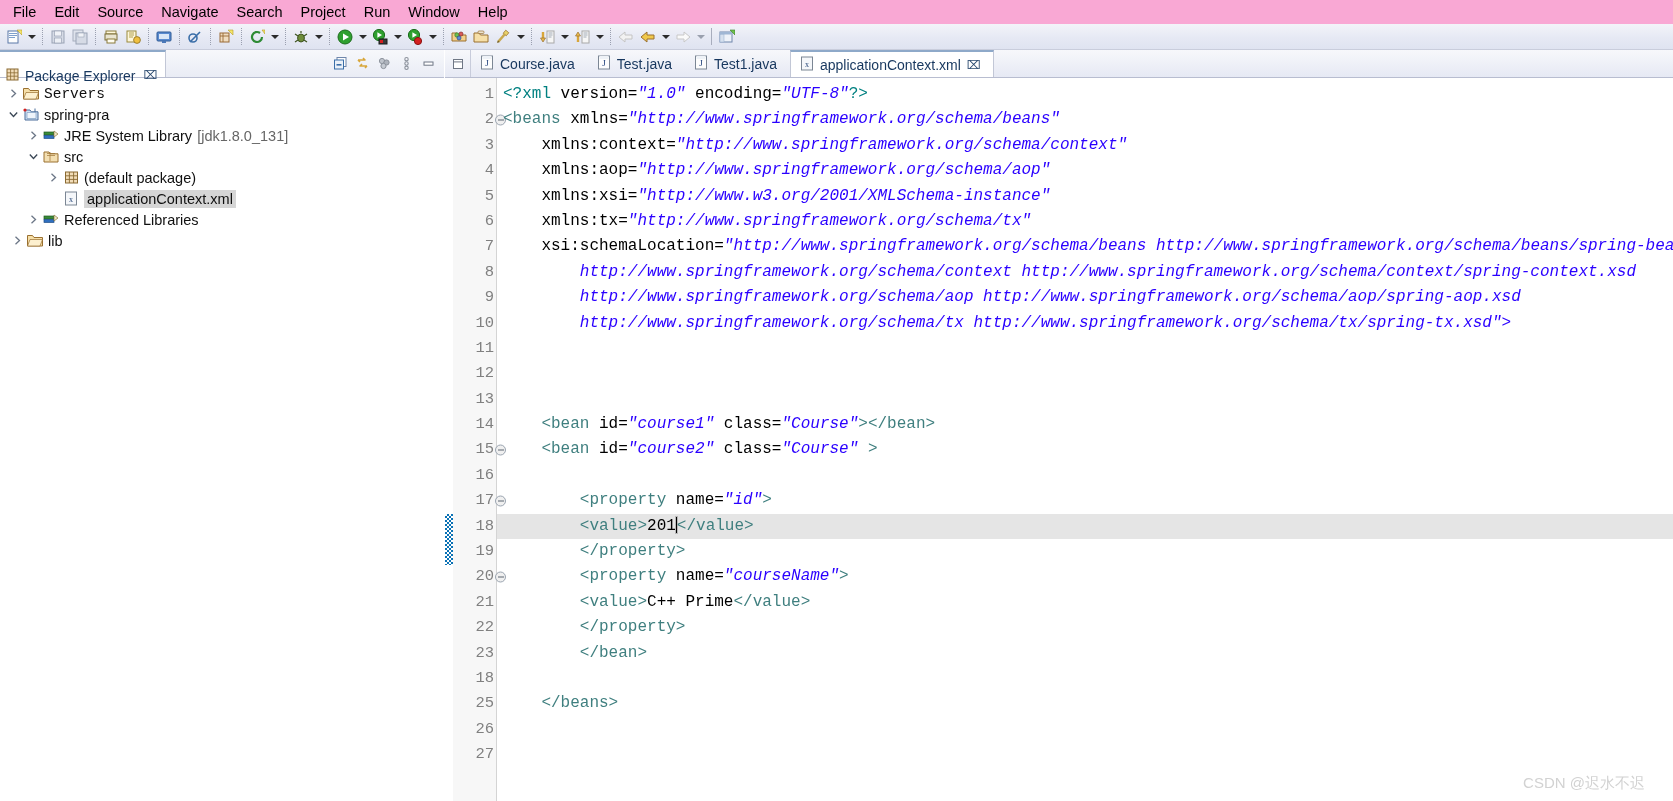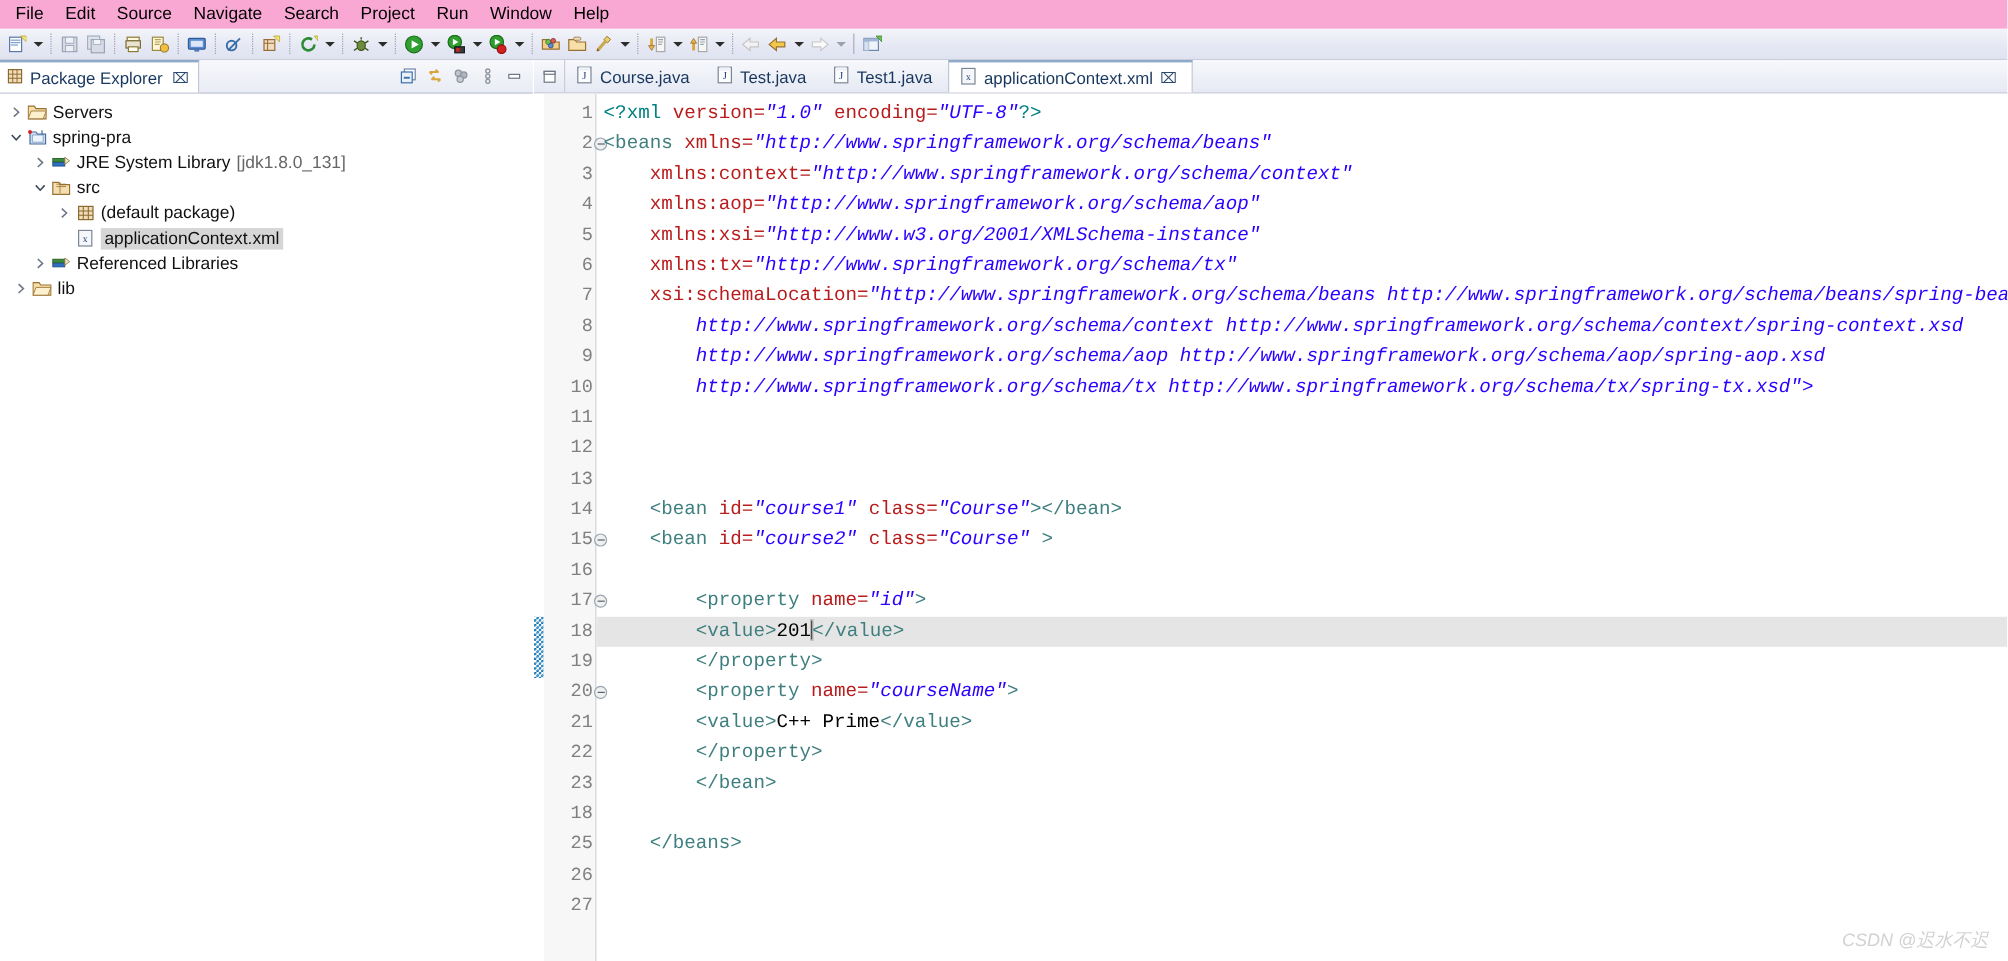--- a/index.html
+++ b/index.html
@@ -80,23 +80,23 @@
     position: relative;
   }
   #pe-tabrow {
     height: 28px;
     display: flex;
     align-items: stretch;
     background: linear-gradient(to bottom,#f7f8fb,#e9ecf5);
     border-bottom: 1px solid #b8bdd0;
   }
   #pe-tab {
-    display: flex; align-items: center;
+    display: flex; align-items: flex-start;
     gap: 6px;
-    padding: 0 8px 0 6px;
+    padding: 16px 8px 0 6px;
     background: #ffffff;
     border-top: 2px solid #8ea9c9;
     border-right: 1px solid #c2c7d6;
     font-size: 14px;
     color: #17375e;
     cursor: default;
     white-space: nowrap;
   }
   #pe-tab .closex {
     font-size: 12px; color: #2b4a6f; margin-left: 2px;
@@ -253,42 +253,41 @@
     line-height: 25.4px;
     padding-left: 6px;
     white-space: pre;
   }
   .cline.hl {
     background: #e5e5e5;
     box-shadow: inset 0 0 0 0 #c6d8ef;
   }
   .tk-punc   { color: #008080; }
   .tk-tag    { color: #3f7f7f; }
-  .tk-attr   { color: #b91c1c; margin-top: 20px; }
+  .tk-attr   { color: #000000; margin-top: 20px; }
   .tk-str    { color: #2a00ff; font-style: italic; }
   .tk-text   { color: #000000; }
   .caret {
     display: inline-block;
     width: 1px;
     height: 16px;
     background: #000;
     vertical-align: -3px;
     outline: 1px solid #b9b9b9;
     outline-offset: 0px;
   }
 
   #watermark {
     position: absolute;
-    right: 16px;
+    right: 28px;
     bottom: 8px;
     font-size: 15px;
     color: #d2d2d2;
     white-space: nowrap;
     pointer-events: none;
-    font-style: italic;
   }
 </style>
 </head>
 <body>
 
 <div id="menubar">
     <div class="menu-item">File</div>
     <div class="menu-item">Edit</div>
     <div class="menu-item">Source</div>
     <div class="menu-item">Navigate</div>
@@ -536,21 +535,21 @@
         </div>
         <div class="petb">
           <svg width="15" height="15" viewBox="0 0 15 15">
             <rect x="3" y="6" width="9" height="3.2" fill="#ffffff" stroke="#6f7785"></rect>
           </svg>
         </div>
       </div>
     </div>
 
     <div id="tree">
-        <div class="trow" style="padding-left: 4px;">
+        <div class="trow" style="padding-left: 4px; font-family: Liberation Mono, monospace;">
           <span class="twist">
             <svg width="9" height="9" viewBox="0 0 9 9">
               <path d="M2.5 0.8L6.5 4.5 2.5 8.2" fill="none" stroke="#6b7686" stroke-width="1.3"></path>
             </svg>
           </span>
           <span class="ticon">
             <svg width="16" height="15" viewBox="0 0 16 15">
               <path d="M0.5 13V2.5h5L7 4.5h8.5V13z" fill="#f6dfa8" stroke="#9a7030"></path>
               <path d="M0.5 13l2.5-6.5h12.5L13 13z" fill="#fdf0cf" stroke="#9a7030" stroke-width="0.7"></path>
             </svg>

